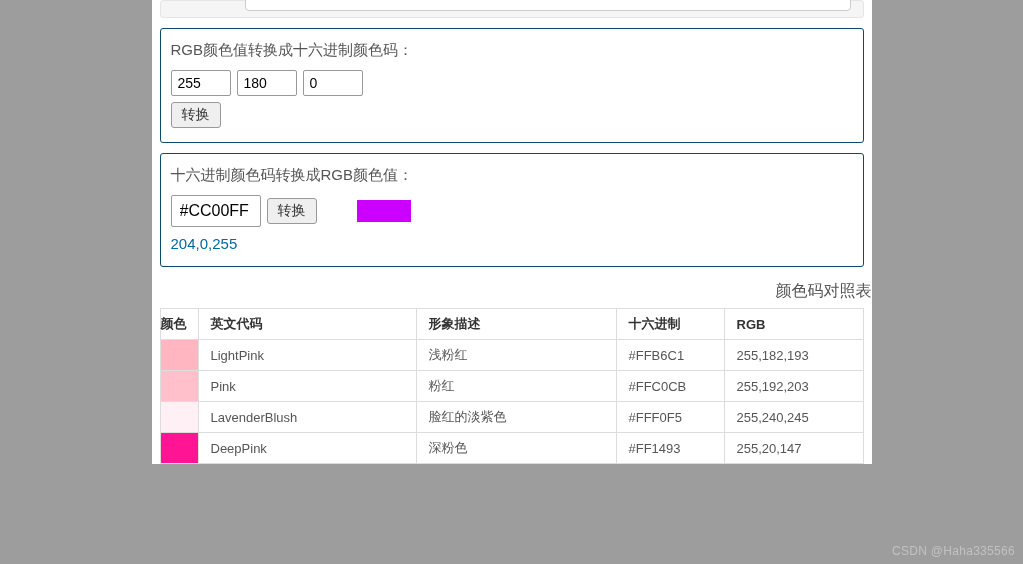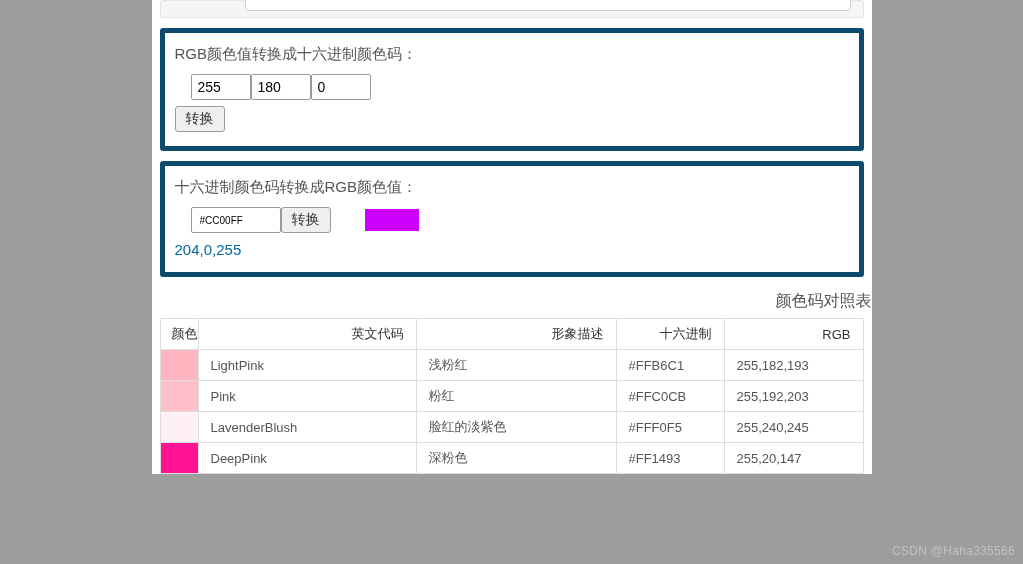--- a/index.html
+++ b/index.html
@@ -29,51 +29,51 @@
       left: 84px;
       top: -10px;
       right: 12px;
       height: 20px;
       background: #fff;
       border: 1px solid #ccc;
       border-radius: 4px;
     }
     .panel {
       margin: 0 8px 10px 8px;
-      border: 5px solid #0c4a6e;
+      border: 1px solid #0c4a6e;
       border-radius: 3px;
       padding: 12px 10px 14px 10px;
       background: #fff;
     }
     .panel-title {
       font-size: 15px;
       color: #555;
       margin-bottom: 10px;
       font-weight: normal;
     }
     .input-row {
       display: flex;
       flex-wrap: wrap;
+      gap: 6px;
       align-items: center;
-      margin-left: 16px;
     }
     input[type="text"].rgb {
       width: 60px;
       height: 26px;
       padding: 2px 6px;
       font-size: 14px;
       border: 1px solid #999;
       border-radius: 2px;
       background: #fff;
     }
     input[type="text"].hex {
       width: 90px;
-      height: 26px;
+      height: 32px;
       padding: 2px 8px;
-      font-size: 10px;
+      font-size: 16px;
       border: 1px solid #999;
       border-radius: 2px;
       background: #fff;
     }
     button.convert-btn {
       background: #efefef;
       border: 1px solid #999;
       border-radius: 3px;
       padding: 3px 10px;
       font-size: 14px;
@@ -108,22 +108,22 @@
       color: #555;
     }
     table.color-table th, table.color-table td {
       border: 1px solid #ddd;
       padding: 6px 12px;
       text-align: left;
       vertical-align: middle;
       height: 29px;
     }
     table.color-table th {
-      text-align: right;
-      font-weight: normal;
+      text-align: left;
+      font-weight: bold;
       background: #fff;
       color: #333;
     }
     .col-color { width: 38px; padding: 0 !important; }
     .col-en { width: 218px; }
     .col-desc { width: 200px; }
     .col-hex { width: 108px; }
     .col-rgb { width: auto; }
     .color-cell {
       width: 100%;

